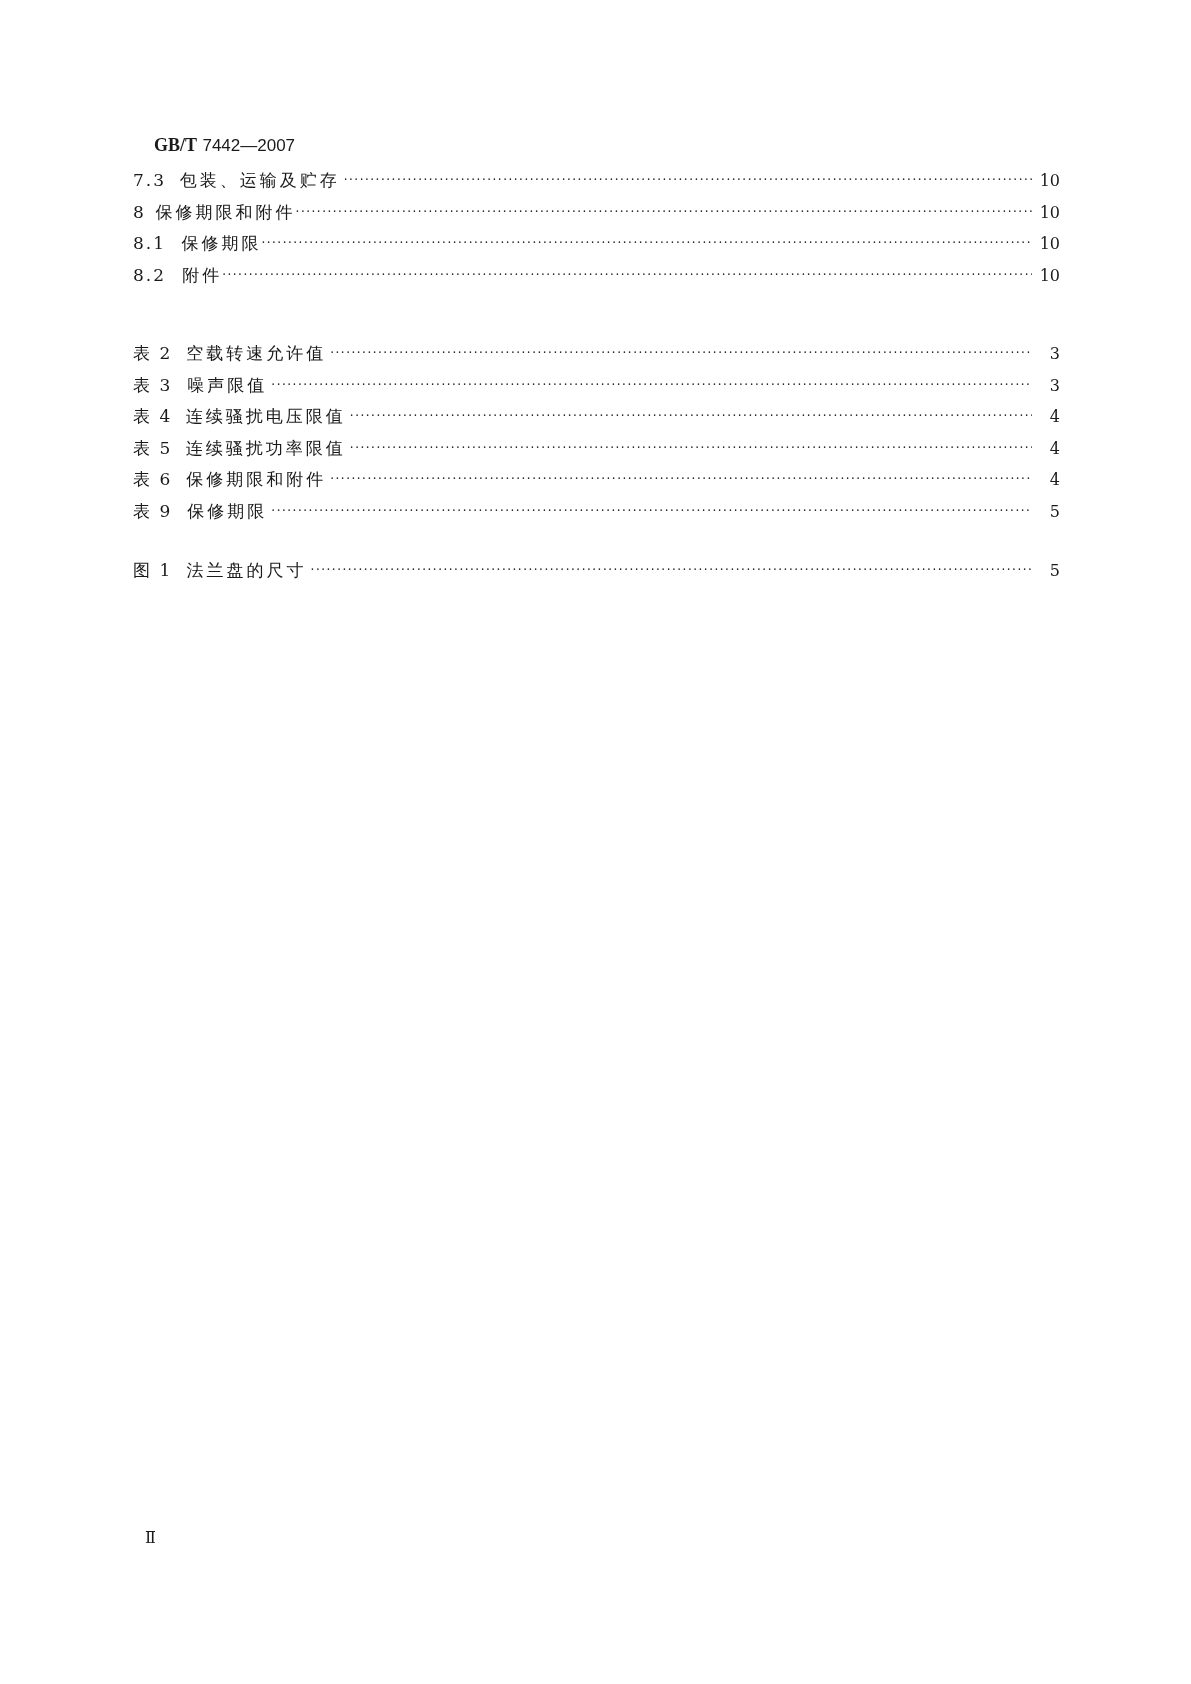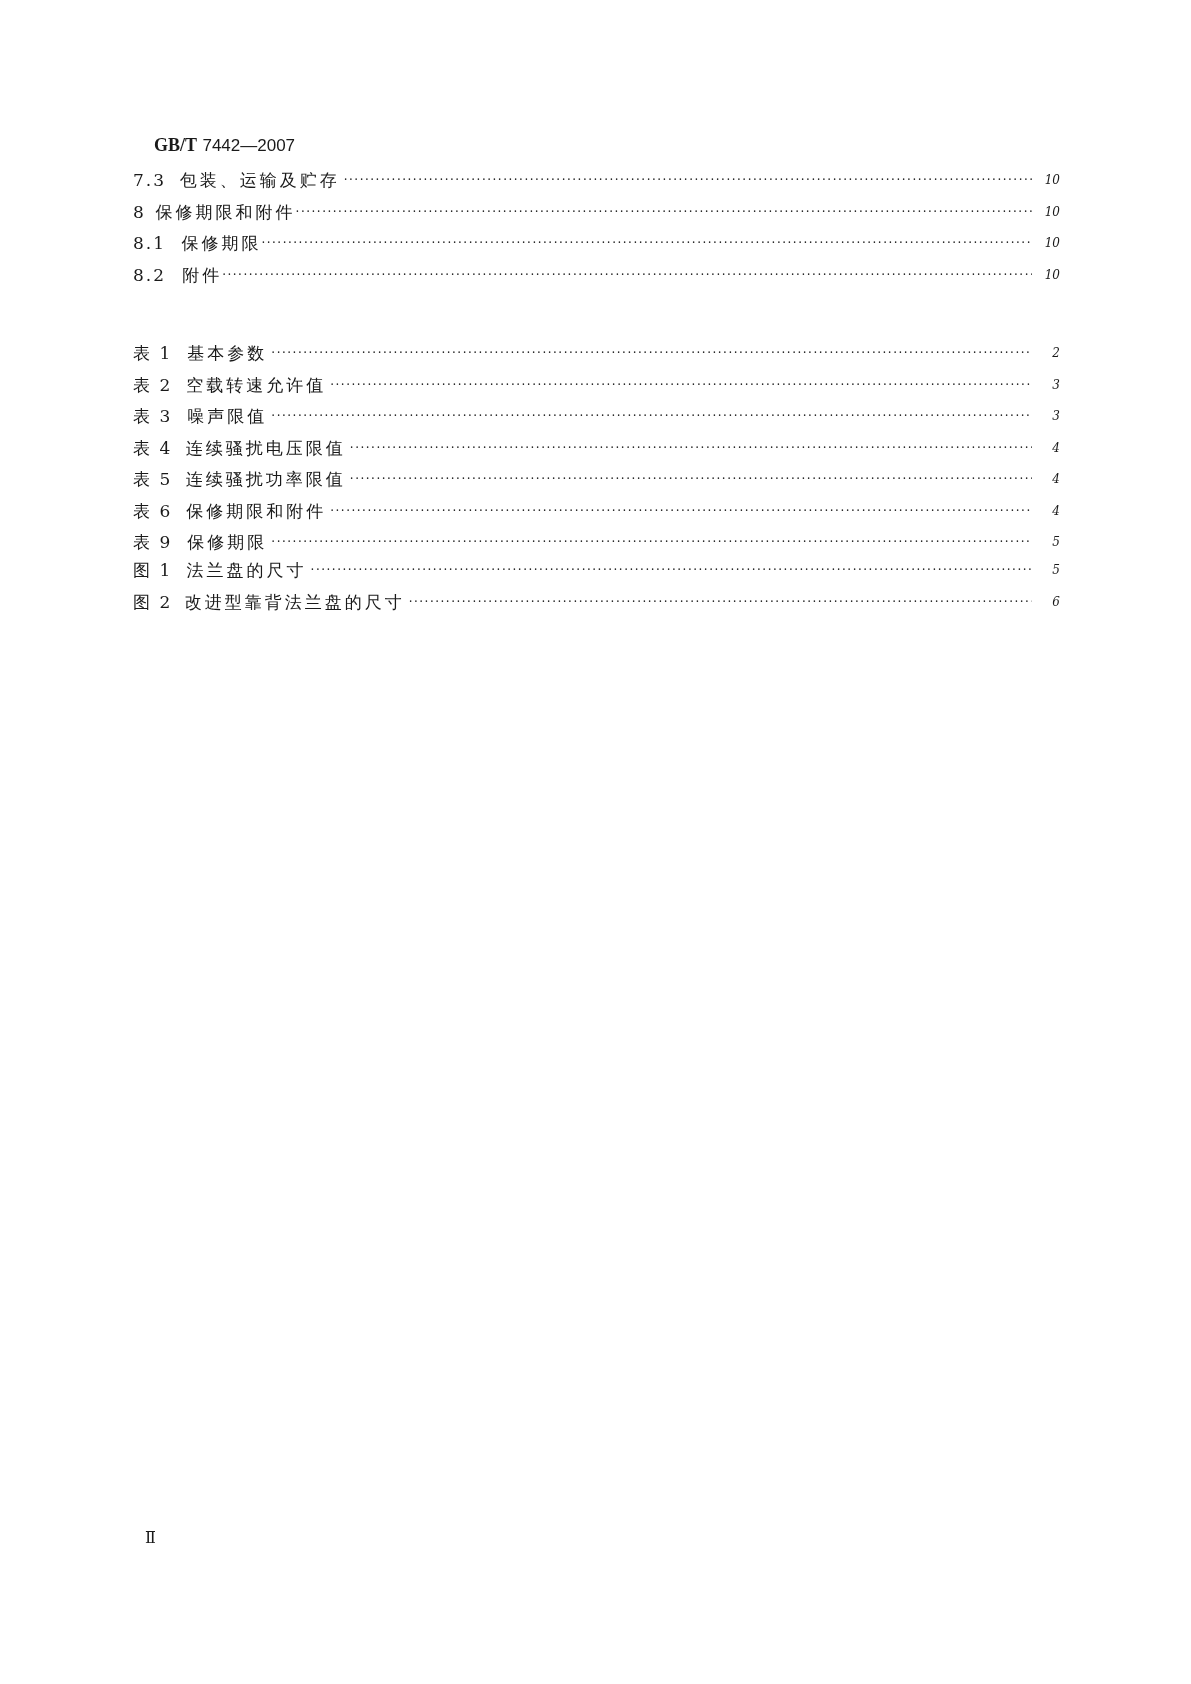--- a/index.html
+++ b/index.html
@@ -62,22 +62,21 @@
       letter-spacing: 1.5px;
       color: #222;
     }
     .toc-dots::before {
       content: "···································································································································································································································";
     }
     .toc-page {
       flex: 0 0 auto;
       min-width: 22px;
       text-align: right;
-      font-size: 12px;
-      font-style: italic;
+      font-size: 16px;
     }
     .gap-1 { width: 16px; display: inline-block; }
     .gap-2 { width: 24px; display: inline-block; }
     .page-footer {
       position: absolute;
       left: 145px;
       top: 1528px;
       font-size: 16px;
       font-family: "DejaVu Serif", "Liberation Serif", serif;
     }
@@ -116,27 +115,20 @@
     <span class="toc-num">8.2</span>
       <span class="gap-2"></span>
     <span class="toc-title">附件</span>
     <span class="toc-dots" style="margin-left:0;"></span>
     <span class="toc-page">10</span>
   </div>
 </div>
 
 <div class="toc-block" style="top:338px;">
   <div class="toc-line">
-    <span class="toc-num">表 1</span>
-      <span class="gap-2"></span>
-    <span class="toc-title">基本参数</span>
-    <span class="toc-dots"></span>
-    <span class="toc-page">2</span>
-  </div>
-  <div class="toc-line">
     <span class="toc-num">表 2</span>
       <span class="gap-2"></span>
     <span class="toc-title">空载转速允许值</span>
     <span class="toc-dots"></span>
     <span class="toc-page">3</span>
   </div>
   <div class="toc-line">
     <span class="toc-num">表 3</span>
       <span class="gap-2"></span>
     <span class="toc-title">噪声限值</span>
@@ -174,22 +166,15 @@
 </div>
 
 <div class="toc-block" style="top:555px;">
   <div class="toc-line">
     <span class="toc-num">图 1</span>
       <span class="gap-2"></span>
     <span class="toc-title">法兰盘的尺寸</span>
     <span class="toc-dots"></span>
     <span class="toc-page">5</span>
   </div>
-  <div class="toc-line">
-    <span class="toc-num">图 2</span>
-      <span class="gap-2"></span>
-    <span class="toc-title">改进型靠背法兰盘的尺寸</span>
-    <span class="toc-dots"></span>
-    <span class="toc-page">6</span>
-  </div>
 </div>
 
 <div class="page-footer">Ⅱ</div>
 
 </body></html>

